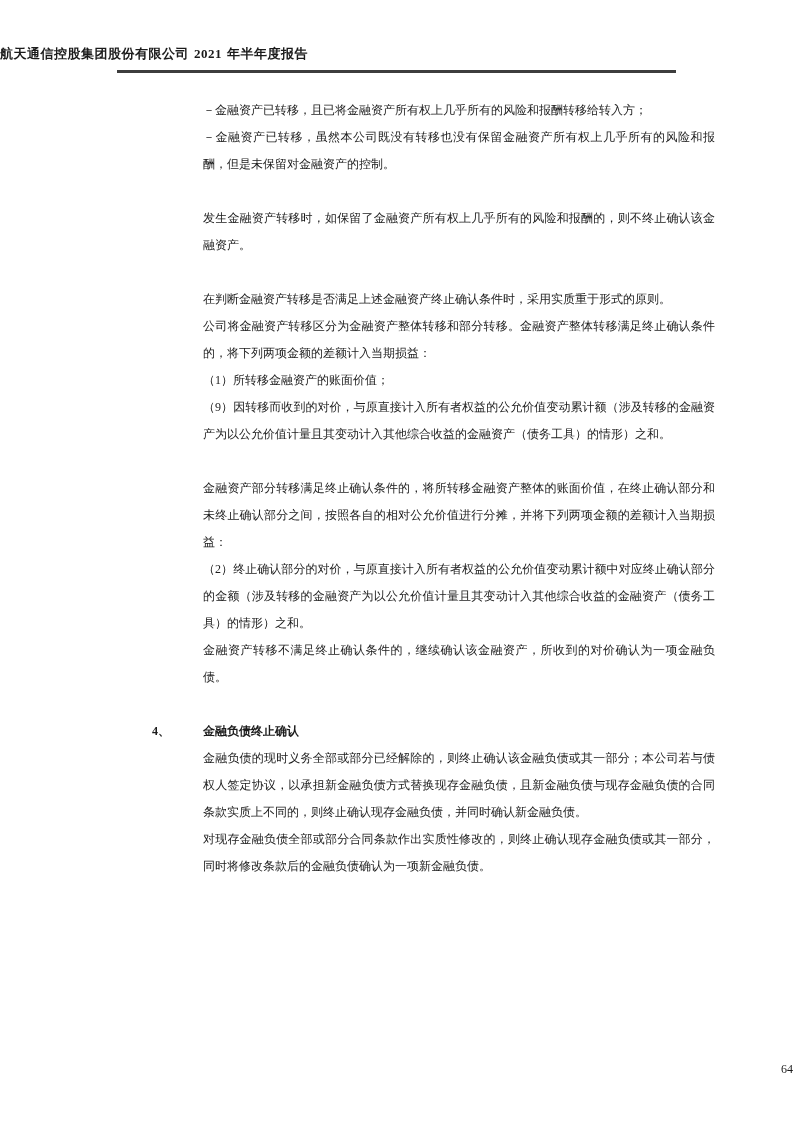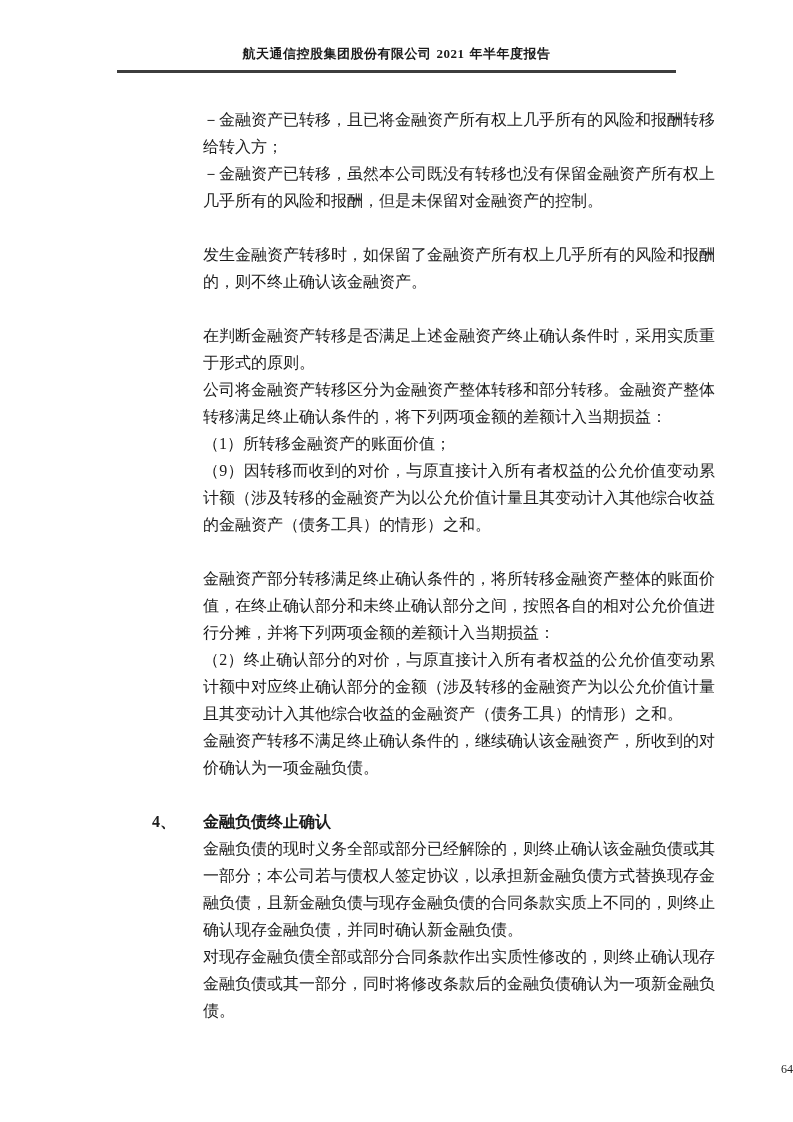--- a/index.html
+++ b/index.html
@@ -12,41 +12,41 @@
   }
   .page {
     position: relative;
     width: 793px; height: 1122px;
     background: #ffffff;
     overflow: hidden;
   }
   .header {
     position: absolute;
     top: 45px; left: 0; width: 100%;
-    text-align: center;
+    text-align: left;
     font-size: 13px;
     font-weight: 600;
     letter-spacing: 0.5px;
     white-space: nowrap;
   }
   .header .year {
     font-weight: 700;
     margin: 0 5px;
   }
   .header-rule {
     position: absolute;
     top: 70px; left: 117px;
     width: 559px; height: 2.5px;
     background: #3d3d3d;
   }
   .content {
     position: absolute;
-    top: 106px; left: 203px;
+    top: 97px; left: 203px;
     width: 512px;
-    font-size: 16px;
+    font-size: 12px;
     line-height: 27px;
     text-align: justify;
   }
   .para { margin: 0; }
   .para.gap-above { margin-top: 27px; }
   .section { margin-top: 27px; }
   .section-heading {
     position: relative;
     font-weight: 700;
     line-height: 27px;

